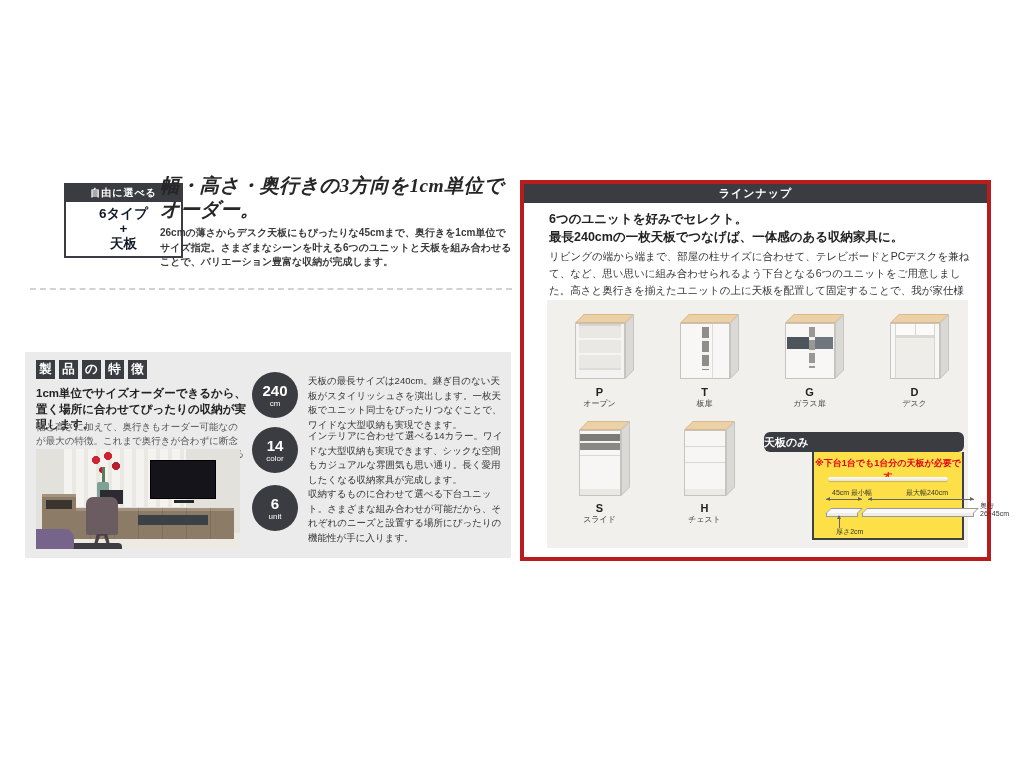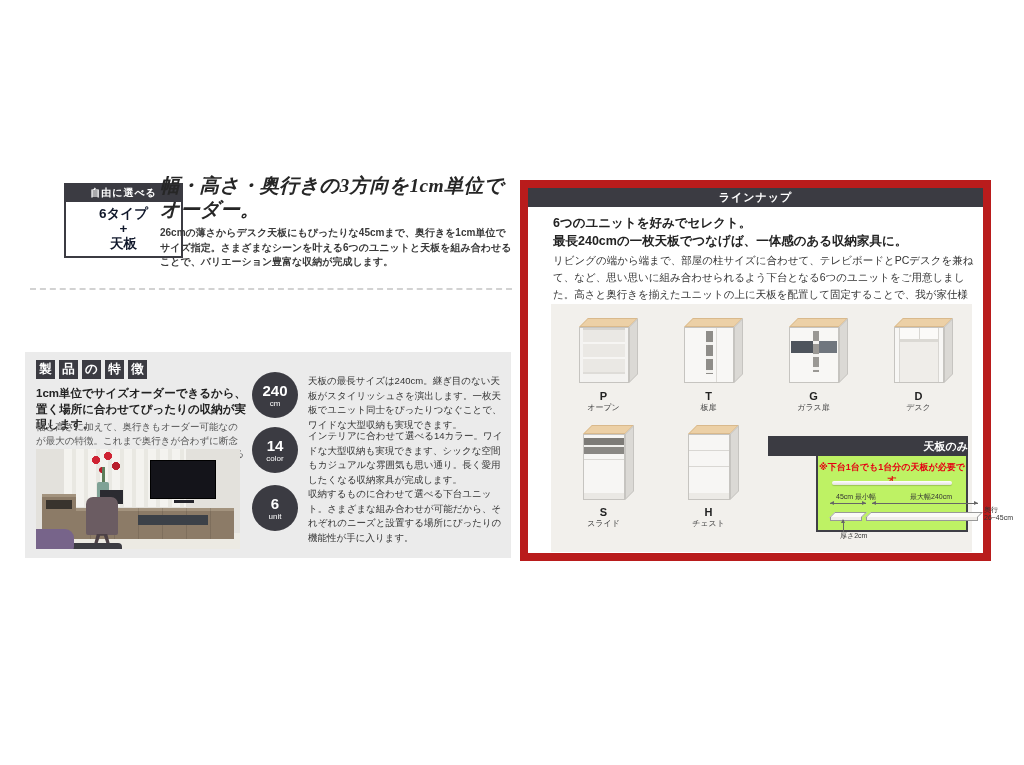--- a/index.html
+++ b/index.html
@@ -51,21 +51,21 @@
   .photo .sofa-dark { position:absolute; left:26px; bottom:-10px; width:60px; height:16px; background:#3c3c42; border-radius:4px; }
 
   
   .badge-row { position:absolute; left:227px; width:254px; display:flex; gap:10px; align-items:flex-start; }
   .badge-circle { flex:0 0 46px; width:46px; height:46px; border-radius:50%; background:#3b3b42; color:#fff; display:flex; flex-direction:column; align-items:center; justify-content:center; }
   .badge-value { font-size:15px; font-weight:bold; line-height:15px; }
   .badge-unit { font-size:8px; line-height:9px; margin-top:1px; }
   .badge-text { font-size:9.5px; font-weight:500; color:#333; line-height:14.5px; padding-top:2px; }
 
   
-  .right-col { position:absolute; left:520px; top:180px; width:471px; height:381px; border:8px solid #b91c1c; background:#fff; }
+  .right-col { position:absolute; left:520px; top:180px; width:471px; height:381px; border:4px solid #b91c1c; background:#fff; }
   .lineup-header { height:19px; background:#3b3b42; color:#fff; font-size:11px; font-weight:bold; text-align:center; line-height:19px; letter-spacing:1px; }
   .lineup-bold { position:absolute; left:25px; top:27px; font-size:12.5px; font-weight:bold; color:#222; line-height:17.5px; }
   .lineup-body { position:absolute; left:25px; top:64px; width:424px; font-size:10.5px; font-weight:500; color:#333; line-height:17px; }
 
   .units-panel { position:absolute; left:23px; top:116px; width:421px; height:248px; background:#f2f0ec; }
   .unit-row-top { position:absolute; left:0; top:8px; width:100%; display:flex; }
   .unit-row-bottom { position:absolute; left:0; top:116px; width:212px; display:flex; }
   .unit-cell { flex:0 0 105px; width:105px; text-align:center; }
   .unit-code { font-size:11px; font-weight:bold; color:#222; line-height:12px; }
   .unit-name { font-size:8px; color:#444; line-height:10px; margin-top:1px; }
@@ -84,22 +84,22 @@
   .u-desk .face-front { background:linear-gradient(90deg,transparent 0 24px,#d8d6d2 24px 25px,transparent 25px) 0 0/100% 11px no-repeat,
                          linear-gradient(#fbfaf8 0 11px,#dbd9d4 11px 14px,#efede9 14px 100%); }
   .u-desk .face-front::before { content:""; position:absolute; left:0; top:0; bottom:0; width:4px; background:#f8f7f5; border-right:1px solid #d8d6d2; }
   .u-desk .face-front::after { content:""; position:absolute; right:0; top:0; bottom:0; width:4px; background:#f8f7f5; border-left:1px solid #d8d6d2; }
   .cab-tall { width:42px; height:66px; margin:14px auto 6px; }
   .u-slide .face-front { background:linear-gradient(#f7f6f4 0 3px,#7d7b77 3px 10px,#f2f1ee 10px 12px,#8a8884 12px 19px,#f7f6f4 19px 24px,#d9d7d3 24px 25px,#f7f6f4 25px 58px,#eae8e4 58px 100%); }
   .u-chest .face-front { background:linear-gradient(#f7f6f4 0 15px,#d9d7d3 15px 16px,#f7f6f4 16px 31px,#d9d7d3 31px 32px,#f7f6f4 32px 58px,#eceae6 58px 100%); }
 
   
   .tenban-box { position:absolute; left:217px; top:132px; width:200px; height:108px; }
-  .tenban-header { height:20px; background:#3b3b42; color:#fff; font-size:11px; font-weight:bold; text-align:right; line-height:20px; }
-  .tenban-body { position:relative; height:76px; background:#bef264; border:2px solid #3f3f46; border-top:none;margin-left:48px; }
+  .tenban-header { height:20px; background:#3b3b42; color:#fff; font-size:11px; font-weight:bold; text-align:left; line-height:20px;border-radius:6px; }
+  .tenban-body { position:relative; height:88px; background:#fde047; border:2px solid #3f3f46; border-top:none;margin-left:48px; }
   .tenban-note { position:absolute; left:0; top:5px; width:100%; text-align:center; color:#e50012; font-size:9px; font-weight:bold; }
   .plank-hero { position:absolute; left:14px; right:14px; top:25px; height:4px; background:linear-gradient(#ffffff,#e3e1dd); border-radius:2px; box-shadow:0 1px 1px rgba(0,0,0,0.18); }
   .dgm { position:absolute; left:8px; top:36px; width:184px; height:48px; font-size:7px; color:#333; }
   .dgm-label { position:absolute; white-space:nowrap; }
   .lbl-min { left:10px; top:0; }
   .lbl-max { left:84px; top:0; }
   .lbl-depth { left:158px; top:14px; line-height:8px; text-align:left; }
   .lbl-thick { left:14px; top:39px; }
   .harrow { position:absolute; height:1px; background:#666; }
   .harrow::before,.harrow::after { content:""; position:absolute; top:-2px; width:0; height:0; border-top:2.5px solid transparent; border-bottom:2.5px solid transparent; }

